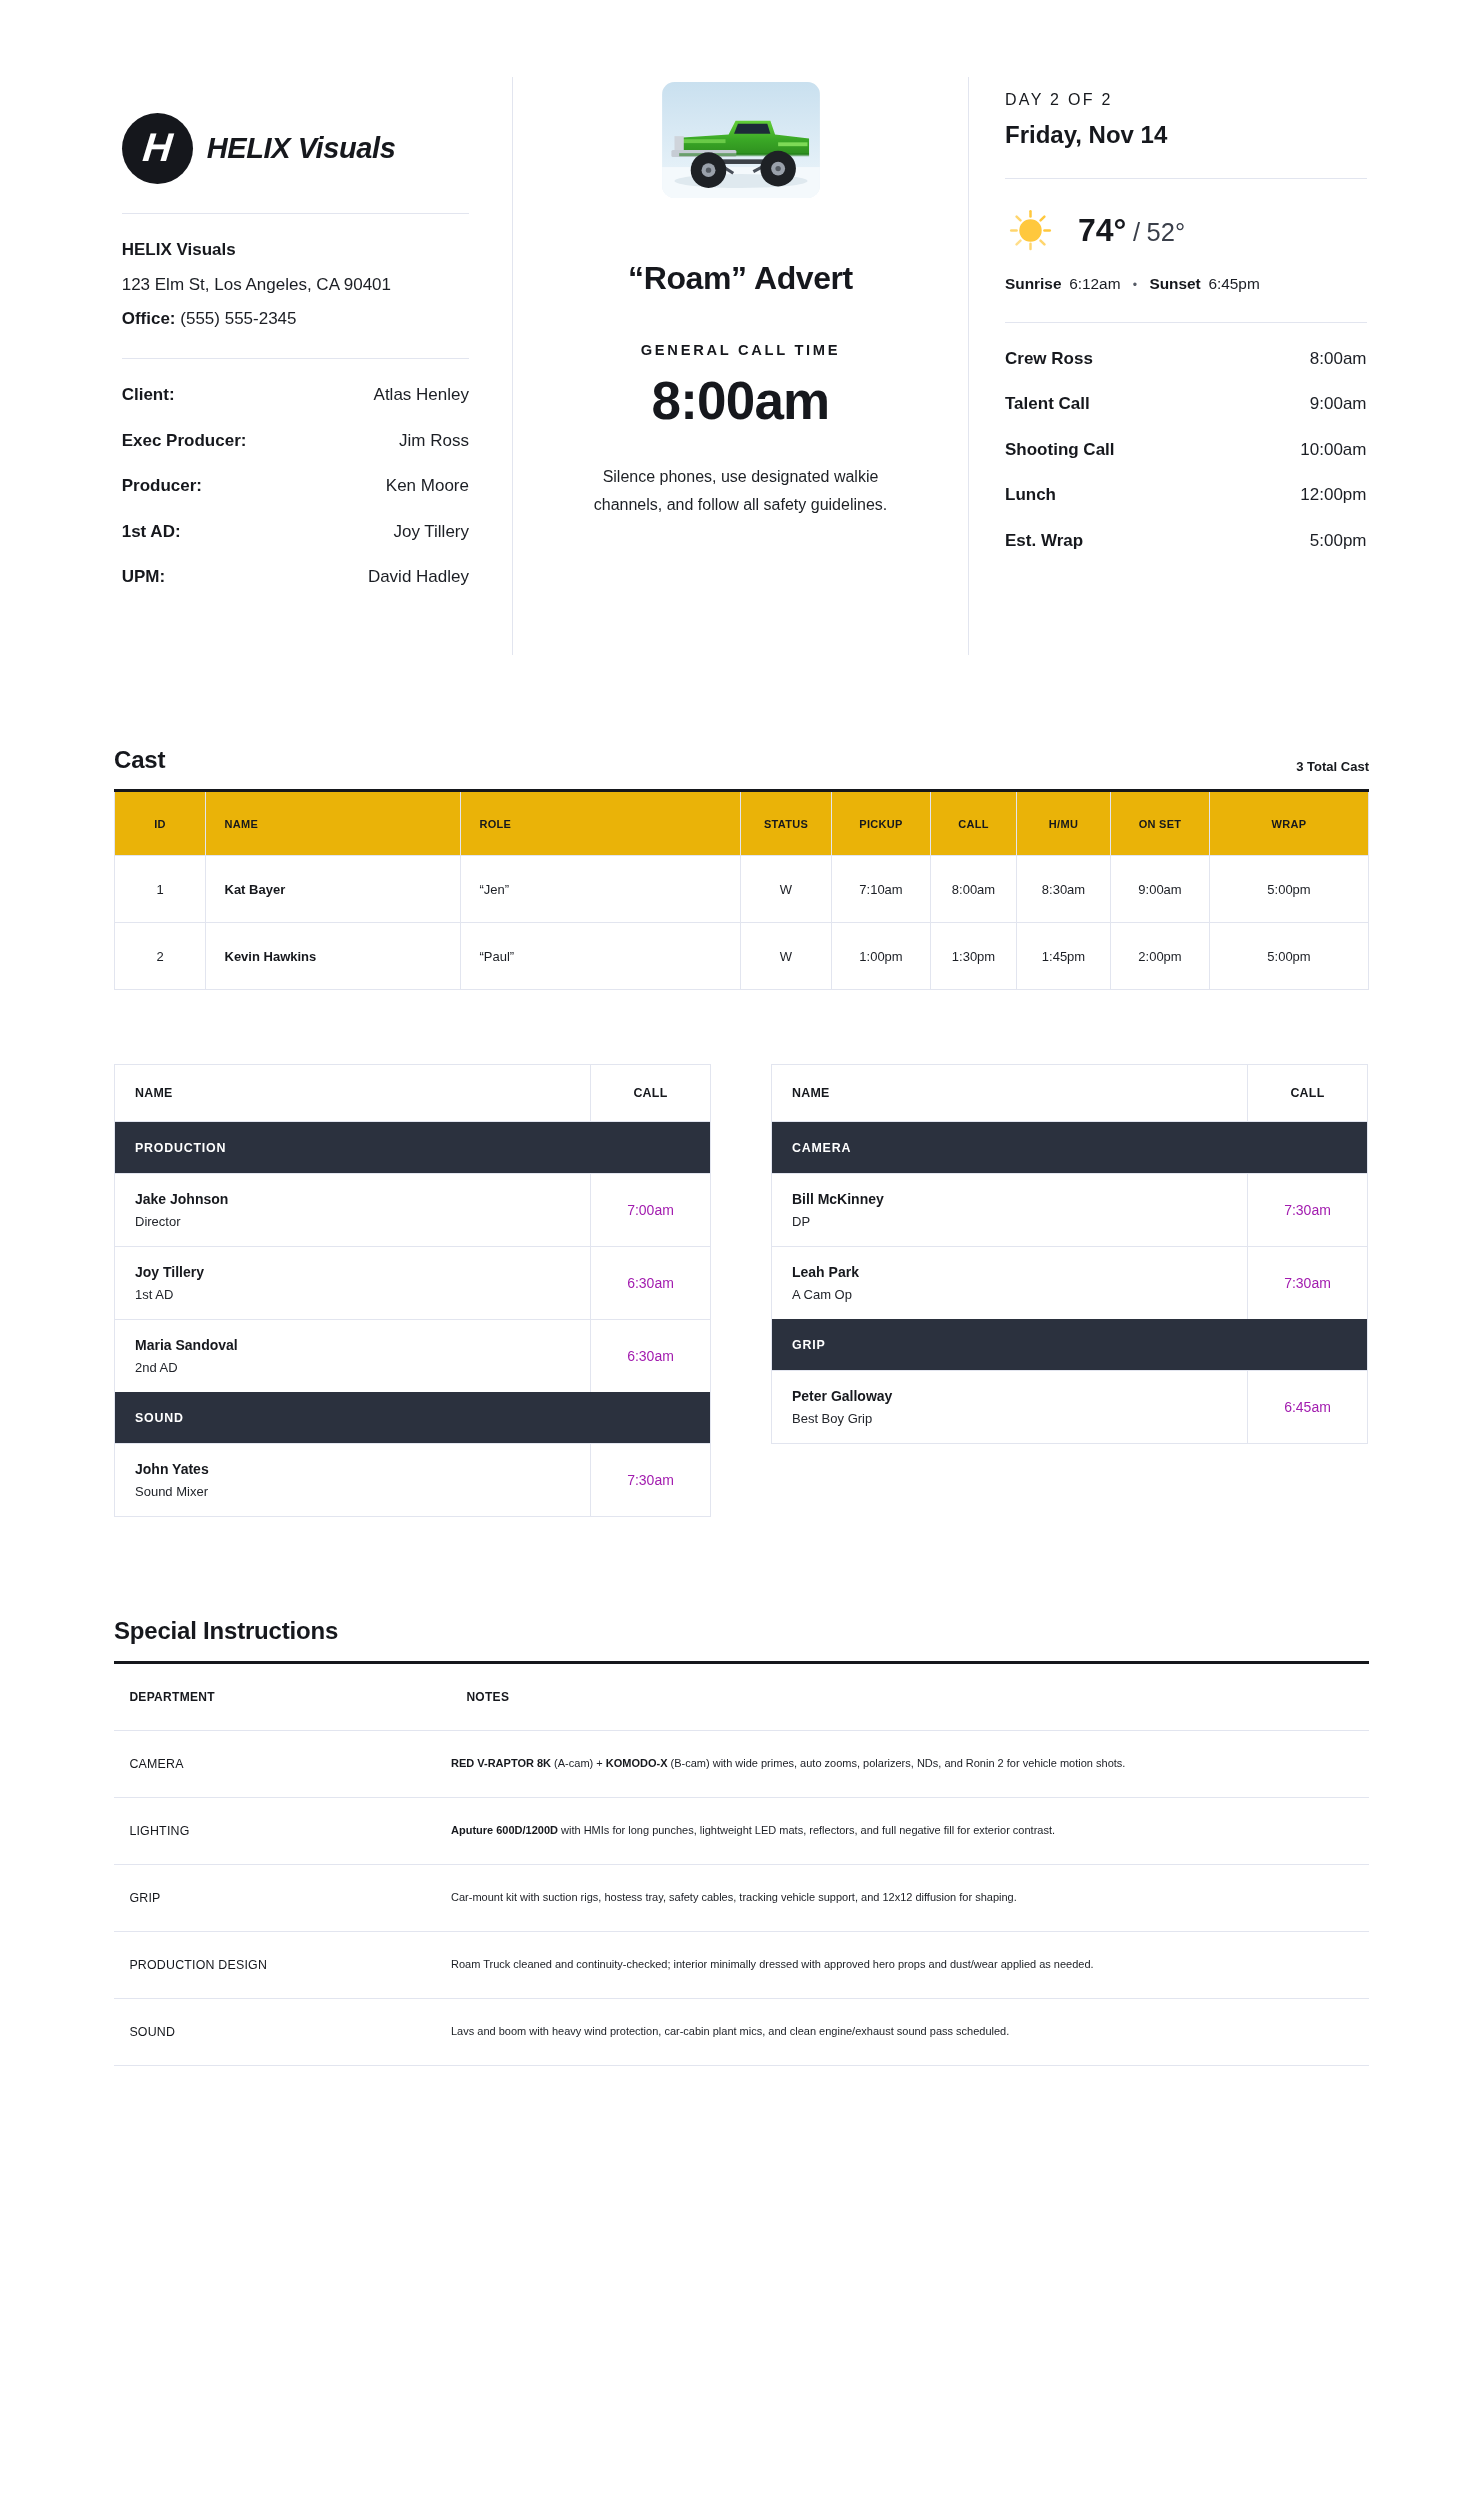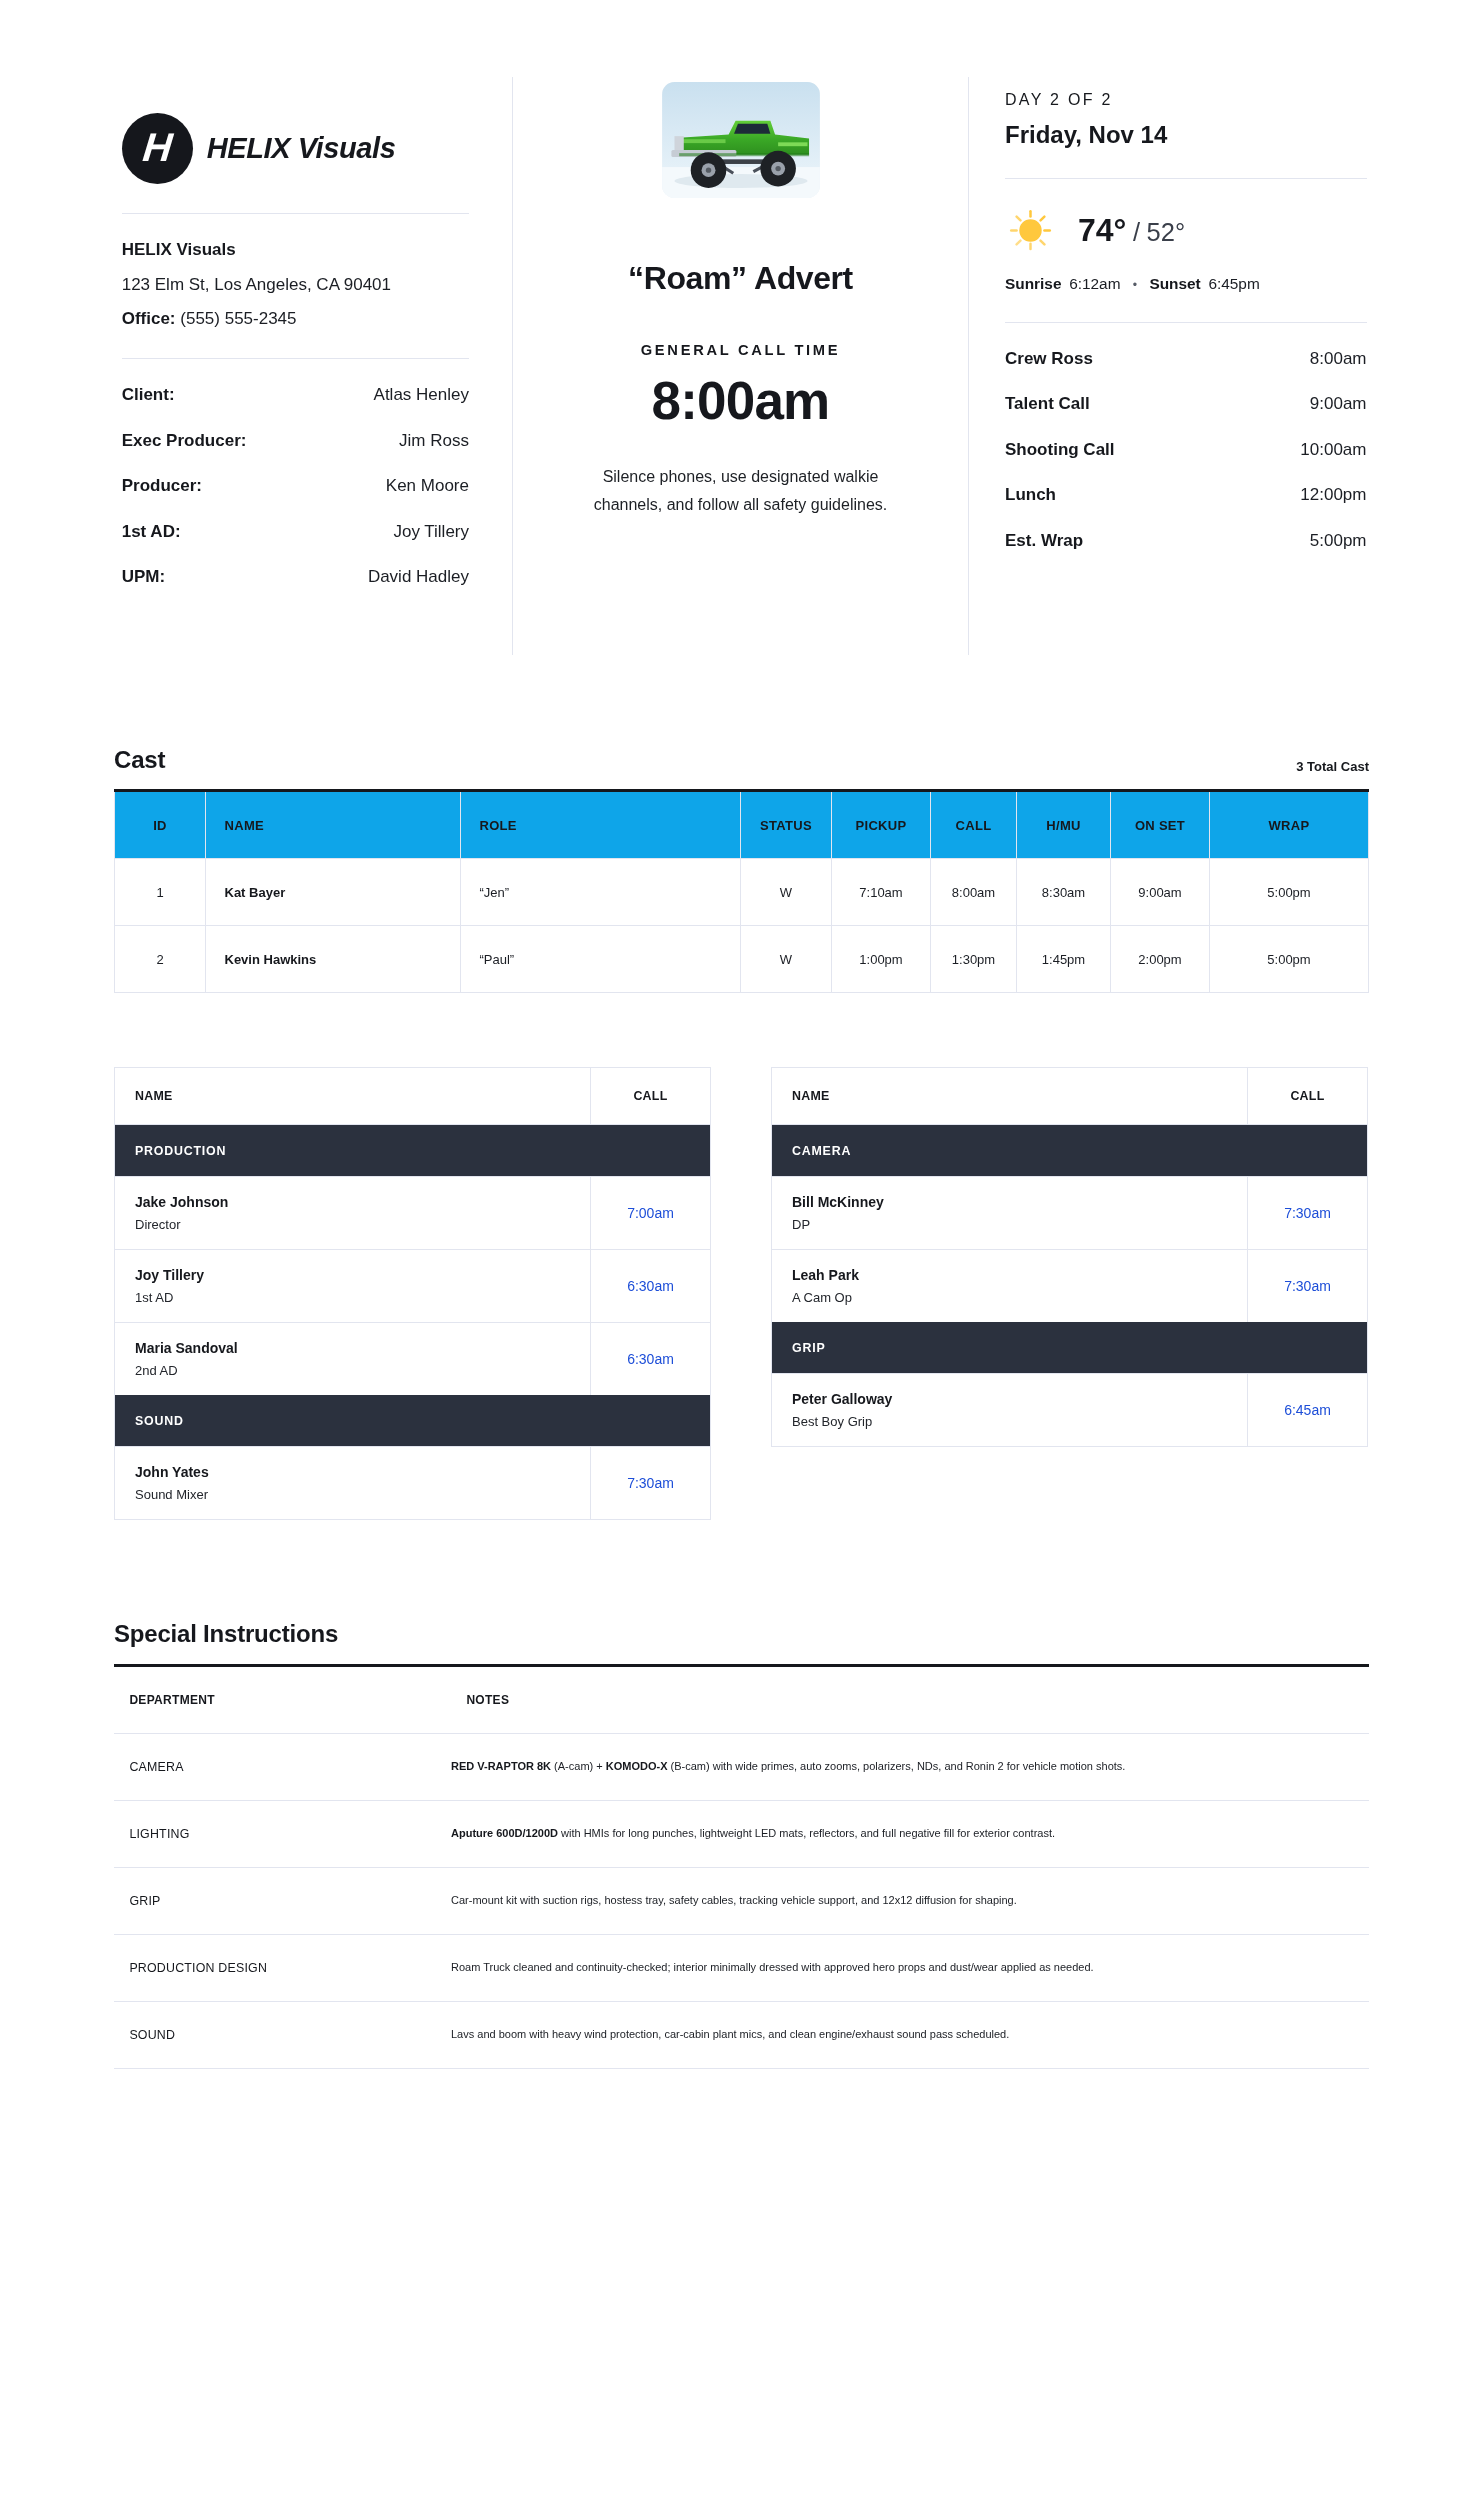--- a/index.html
+++ b/index.html
@@ -74,22 +74,22 @@
   .sched-time{color:#1b1e24;}
 
   
   .cast-section{margin-top:91px;}
   .cast-head{display:flex;justify-content:space-between;align-items:flex-end;}
   .section-title{font-size:24px;font-weight:700;margin:0;letter-spacing:-0.2px;}
   .cast-total{font-size:13px;font-weight:700;}
   table{border-collapse:collapse;}
   .cast-table{width:100%;margin-top:15.4px;border:0.8px solid var(--border);border-top:3.1px solid #15171C;}
   .cast-table th{
-    font-size:13px;font-weight:700;letter-spacing:0.3px;color:var(--ink);
-    padding:25.5px 12.4px;border:0.8px solid var(--border);text-align:center;background:#0ea5e9;
+    font-size:11px;font-weight:700;letter-spacing:0.3px;color:var(--ink);
+    padding:25.5px 12.4px;border:0.8px solid var(--border);text-align:center;background:#eab308;
   }
   .cast-table th:nth-child(2),.cast-table th:nth-child(3){text-align:left;padding-left:18.5px;}
   .cast-table td{
     font-size:13px;padding:25.5px 12.4px;border:0.8px solid var(--border);text-align:center;color:#1b1e24;
   }
   .cast-table td.c-name{text-align:left;padding-left:18.5px;font-weight:700;color:var(--ink);}
   .cast-table td.c-role{text-align:left;padding-left:18.5px;}
 
   
   .crew-section{margin-top:74px;display:flex;gap:60px;}
@@ -98,21 +98,21 @@
     font-size:12.4px;font-weight:700;letter-spacing:0.3px;text-align:left;
     padding:21px 20px;background:#fff;border-bottom:0.8px solid var(--border);
   }
   .crew-table th.call-h{text-align:center;width:120px;border-left:0.8px solid var(--border);}
   .crew-table td.band{
     background:var(--band);color:#fff;font-size:12.4px;font-weight:700;letter-spacing:0.8px;
     padding:18.5px 20px;
   }
   .crew-table td.m-cell{padding:17px 20px;border-top:0.8px solid var(--border);}
   .crew-table td.m-call{
-    text-align:center;font-size:14px;color:#1d4ed8;
+    text-align:center;font-size:14px;color:#a21caf;
     border-left:0.8px solid var(--border);border-top:0.8px solid var(--border);width:120px;
   }
   .m-name{font-size:14px;font-weight:700;}
   .m-role{font-size:13px;color:#23262C;margin-top:7px;}
 
   
   .ins-section{margin-top:100px;}
   .ins-table{width:100%;margin-top:15.4px;border-top:3.1px solid #15171C;border-bottom:1.5px solid var(--border);}
   .ins-table th{
     font-size:12px;font-weight:700;letter-spacing:0.3px;text-align:left;

